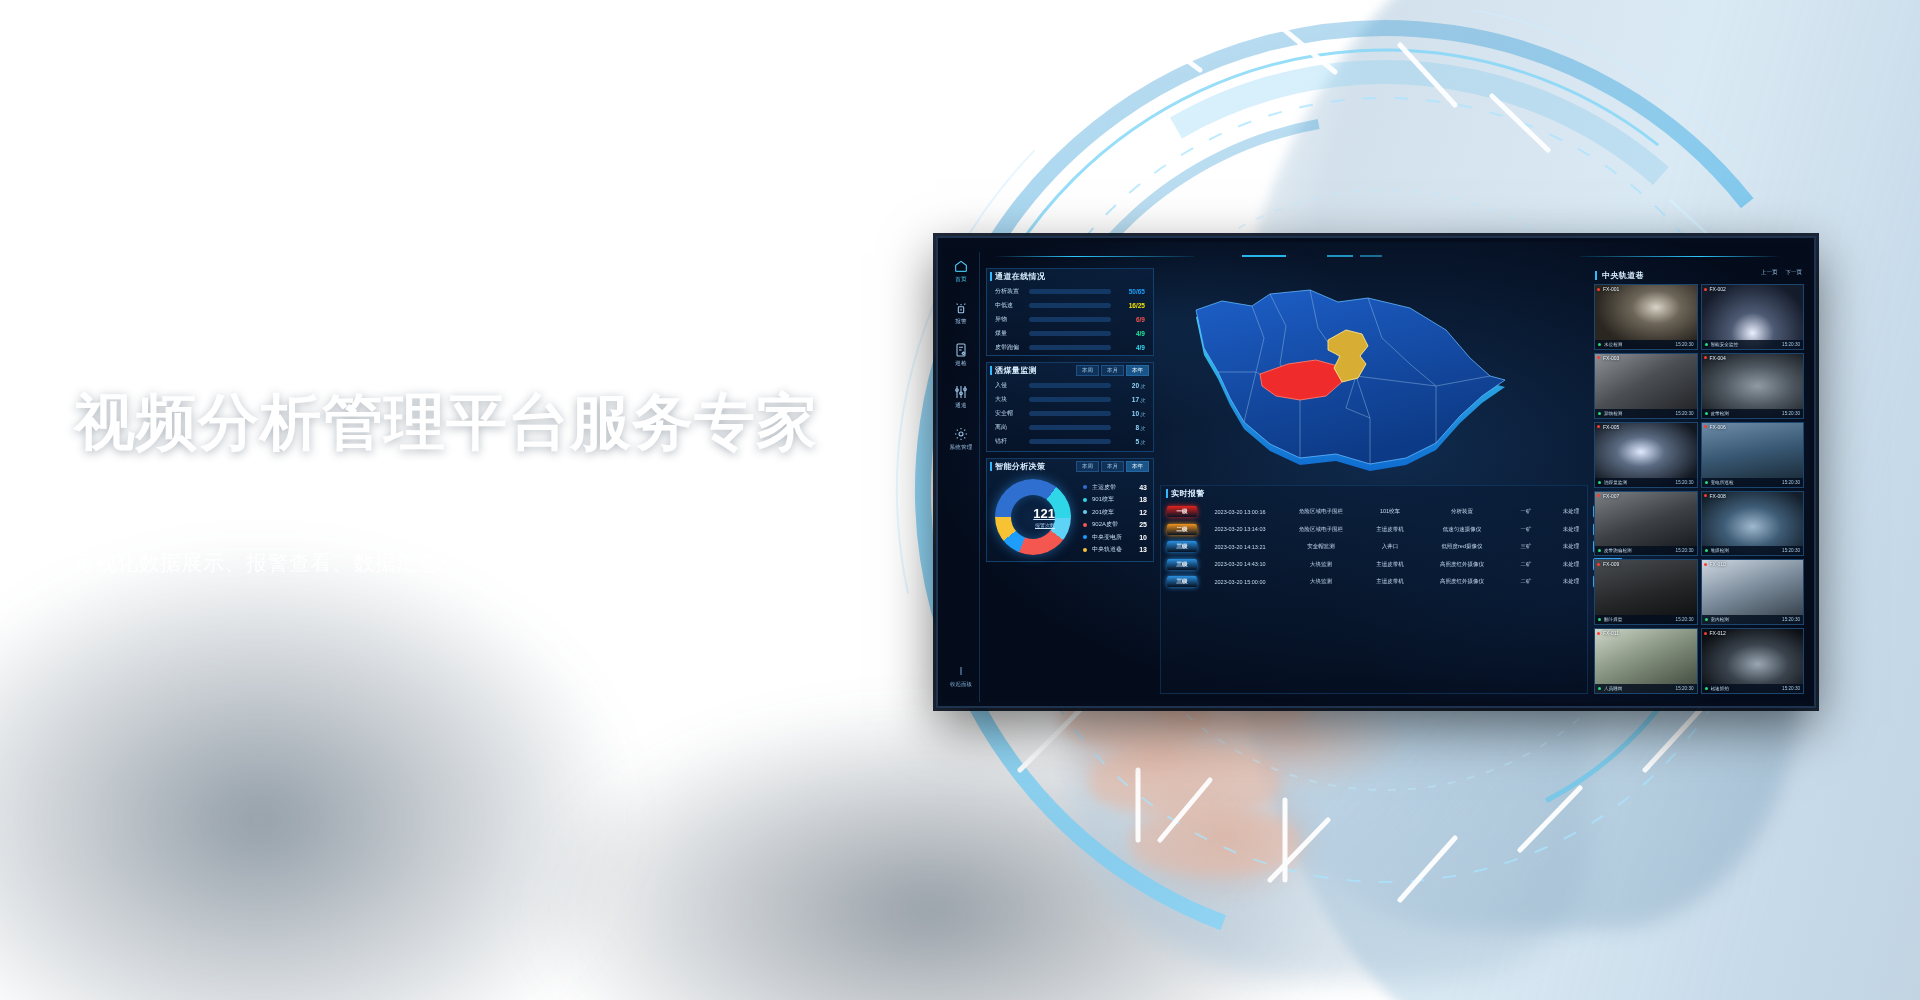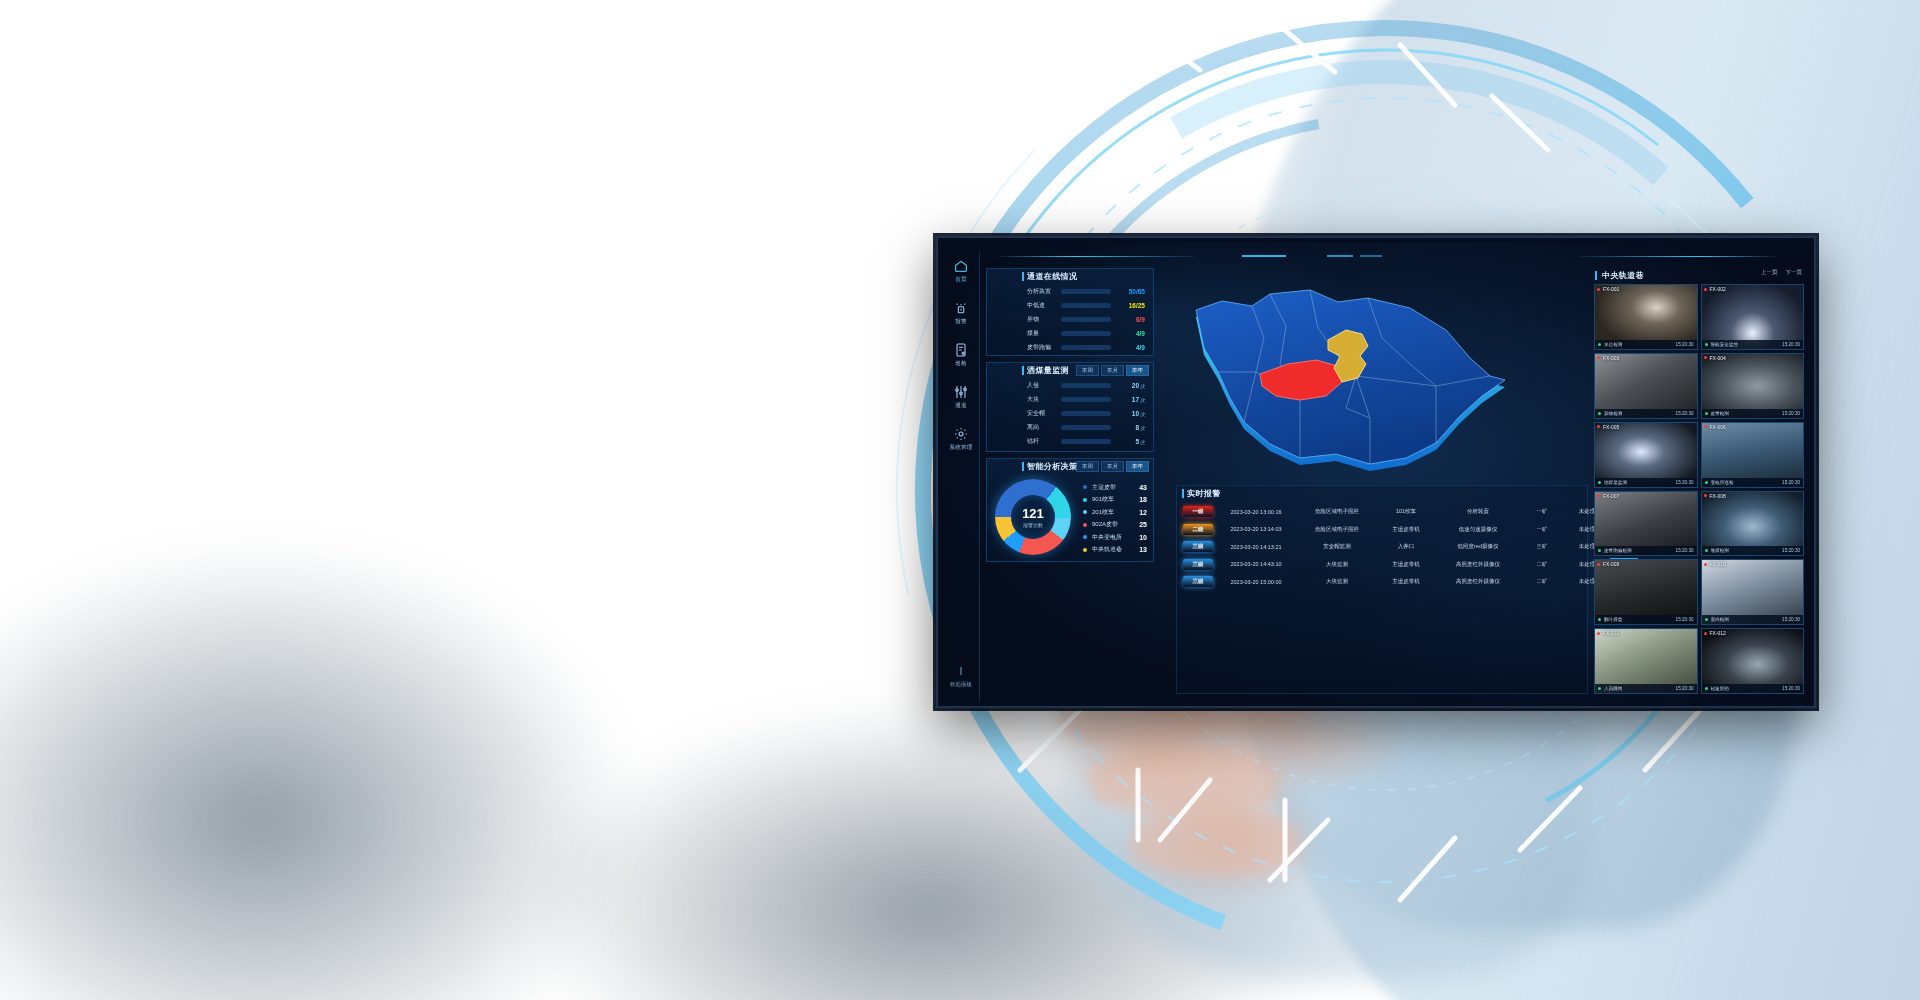--- a/index.html
+++ b/index.html
@@ -112,21 +112,20 @@
   .side-item .lbl { font-size: 5.5px; letter-spacing: 0.3px; display: block; }
   .side-item.active { color: #4fd2ff; }
   #side-foot { position: absolute; left: 0; bottom: 14px; width: 38px; text-align: center; color: #7ba6c9; }
   #side-foot .lbl { font-size: 5.5px; }
 
   
   .panel {
     position: absolute;
     background: linear-gradient(180deg, rgba(10,32,62,0.78), rgba(6,20,42,0.72));
     border: 1px solid rgba(38,120,190,0.40);
-    padding-left: 32px;
   }
   .panel-head { position: relative; height: 15px; padding-left: 8px; }
   .panel-head .bar { position: absolute; left: 3px; top: 3px; width: 2px; height: 9px; background: #33b9ff; }
   .panel-head .txt { font-size: 8px; color: #d9efff; font-weight: 700; line-height: 15px; letter-spacing: 0.4px; }
   .tabs { position: absolute; right: 4px; top: 2px; display: flex; gap: 2px; }
   .tabs span {
     font-size: 5.5px; color: #9ec8e8; padding: 1px 5px;
     background: rgba(30,90,150,0.35); border: 1px solid rgba(60,140,210,0.35);
   }
   .tabs span.on { color: #eaf7ff; background: rgba(40,130,200,0.55); }
@@ -138,39 +137,40 @@
   .brow .fill { height: 100%; border-radius: 3px; }
   .brow .val { width: 34px; text-align: right; font-size: 6.5px; font-weight: 700; flex: none; }
   .brow .unit { font-size: 5px; font-weight: 400; opacity: .85; margin-left: 1px; }
 
   
   #donut-wrap { position: absolute; left: 8px; top: 20px; width: 76px; height: 76px; }
   #donut { width: 76px; height: 76px; border-radius: 50%; }
   #donut-hole {
     position: absolute; left: 16px; top: 16px; width: 44px; height: 44px; border-radius: 50%;
     background: radial-gradient(circle, #0b2344 0%, #071a34 100%);
-    display: flex; flex-direction: column; align-items: center; justify-content: center;
+    display: flex; flex-direction: column; align-items: flex-end; justify-content: center;
     box-shadow: inset 0 0 10px rgba(40,130,210,0.45);
+    text-decoration: underline;
   }
   #donut-val { font-size: 13px; font-weight: 700; color: #ffffff; line-height: 1; }
   #donut-cap { font-size: 5px; color: #9fc6e8; margin-top: 2px; }
   #legend { position: absolute; left: 96px; top: 22px; right: 6px; }
   .lg { display: flex; align-items: center; height: 12.5px; }
   .lg .dot { width: 4px; height: 4px; border-radius: 50%; margin-right: 5px; flex: none; }
   .lg .nm { font-size: 6px; color: #c3dcf2; flex: 1; }
   .lg .vl { font-size: 7px; font-weight: 700; color: #ffffff; width: 20px; text-align: right; }
 
   
   #map-area { position: absolute; left: 218px; top: 26px; width: 392px; height: 212px; }
   #map-svg { width: 100%; height: 100%; }
 
   
   #alarm-panel { position: absolute; left: 218px; top: 243px; right: 222px; bottom: 8px;
     background: linear-gradient(180deg, rgba(8,26,52,0.55), rgba(5,16,34,0.5));
-    border: 1px solid rgba(38,120,190,0.25); margin-left: 16px; }
+    border: 1px solid rgba(38,120,190,0.25); }
   #alarm-rows { position: absolute; left: 0; right: 0; top: 17px; bottom: 2px; }
   .arow { display: flex; align-items: center; height: 17.5px; padding: 0 6px; }
   .arow .lvl { width: 30px; flex: none; text-align: center; font-size: 5.5px; color: #fff;
     padding: 2px 0; border-radius: 2px; font-weight: 700; }
   .arow .c { font-size: 5.5px; color: #c6ddf2; text-align: center; }
   .arow .c-time { width: 86px; flex: none; }
   .arow .c-type { width: 76px; flex: none; }
   .arow .c-loc  { width: 62px; flex: none; }
   .arow .c-dev  { width: 82px; flex: none; }
   .arow .c-mine { width: 46px; flex: none; }
@@ -251,20 +251,26 @@
       <line x1="765" y1="760" x2="820" y2="700"></line>
       <line x1="258" y1="760" x2="258" y2="830"></line>
       <line x1="405" y1="790" x2="405" y2="870"></line>
     </g>
     <g stroke="#d8f3ff" stroke-width="3" opacity="0.8">
       <line x1="790" y1="190" x2="845" y2="240"></line>
       <line x1="860" y1="300" x2="915" y2="350"></line>
     </g>
   </svg>
 
+  <div id="hero">
+    <div id="hero-title">视频分析管理平台服务专家</div>
+    <div id="hero-sub">EXPERT IN VIDEO ANALYSIS MANAGEMENT PLATFORM SERVICES</div>
+    <div id="hero-rule"></div>
+    <div id="hero-desc">可视化数据展示、报警查看、数据汇总分析、智能分析决策，实现高效的人机交互</div>
+  </div>
 
   <div id="monitor">
     <div id="screen">
 
       <div id="dash-header">
         <div class="hdr-line" id="hdr-l"></div>
         <div class="hdr-dash" style="left:300px;width:44px;"></div>
         <div class="hdr-dash" style="left:385px;width:26px;opacity:.7"></div>
         <div class="hdr-dash" style="left:418px;width:22px;opacity:.5"></div>
         <div class="hdr-line" id="hdr-r"></div>

